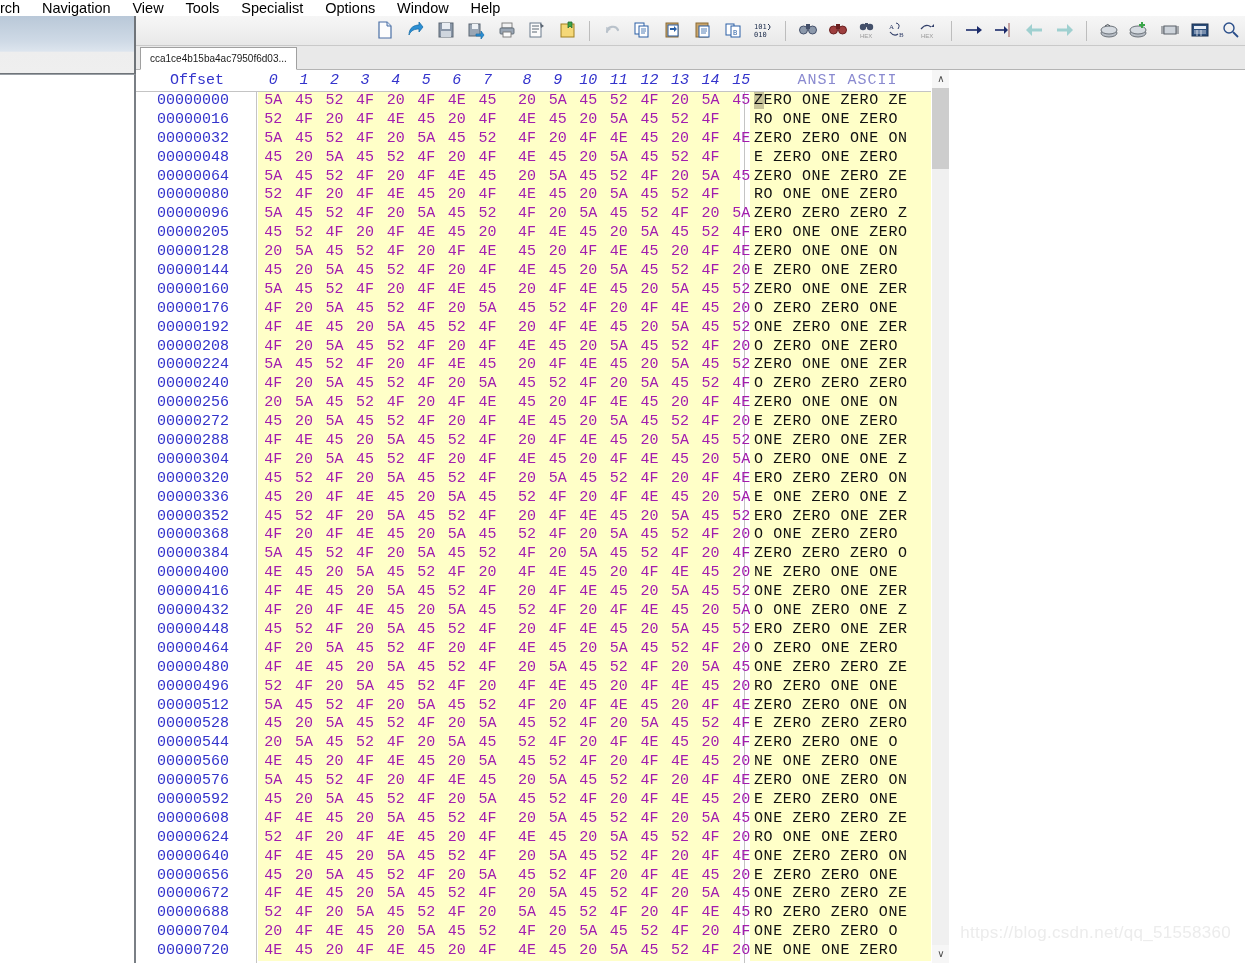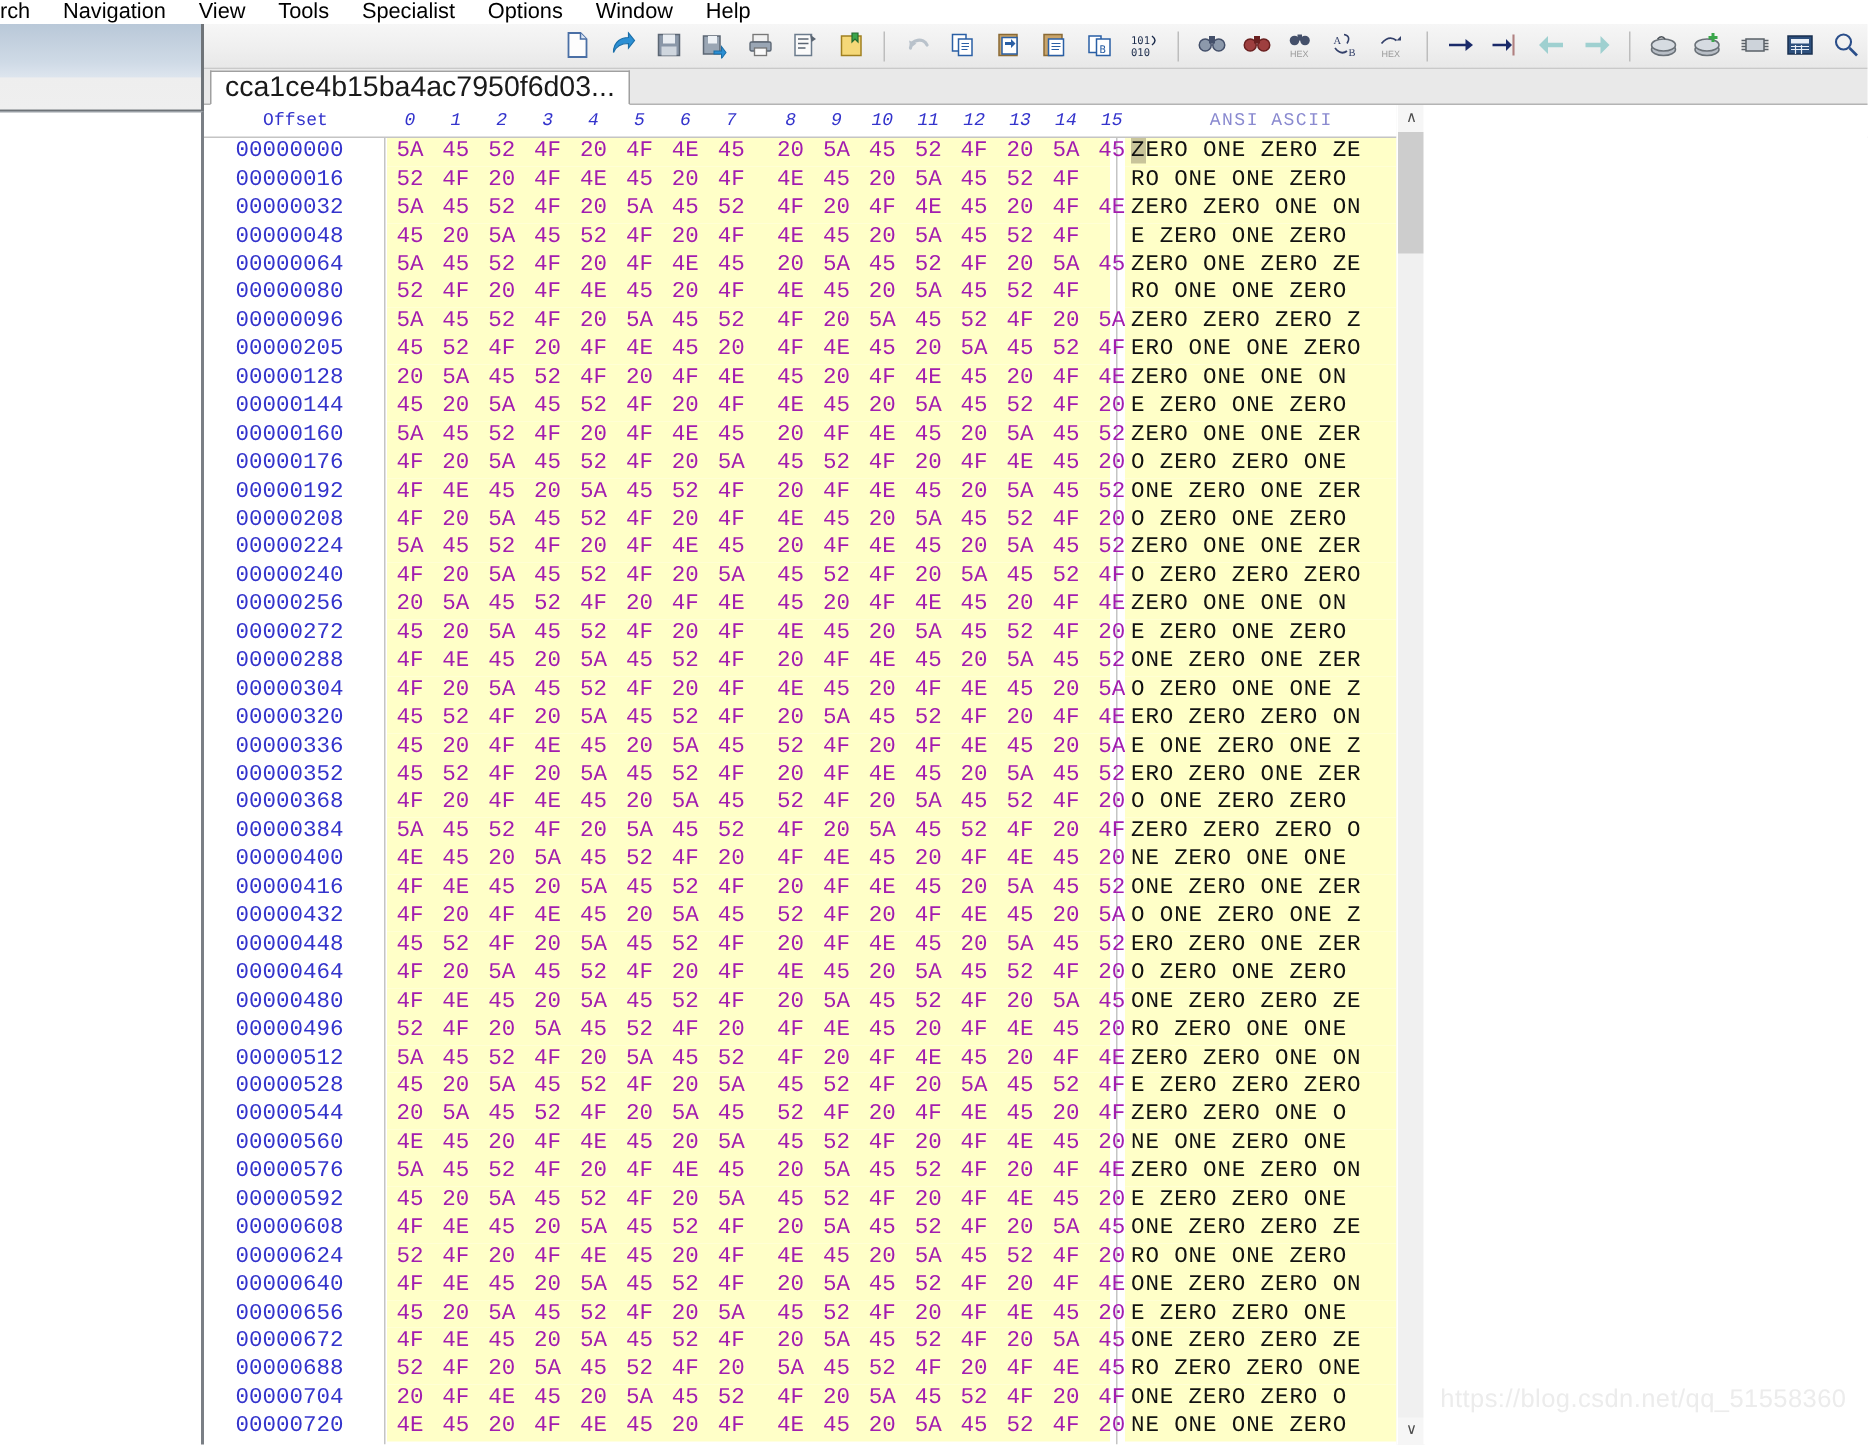--- a/index.html
+++ b/index.html
@@ -70,38 +70,38 @@
     border-bottom:1px solid #b4b4b4;
     box-sizing:border-box;
   }
   #doctab{
     position:absolute;left:4px;top:1px;height:23px;
     background:#ffffff;
     border:1px solid #a0a0a0;
     border-bottom:1px solid #ffffff;
     padding:0 9px;
     line-height:22px;
-    font-size:19px;
+    font-size:10px;
     color:#1a1a1a;
     font-family:"Liberation Sans", sans-serif;
     box-sizing:border-box;
   }
   
   #hexwrap{
     position:absolute;left:136px;top:70px;width:1109px;height:893px;
     background:#ffffff;
     overflow:hidden;
   }
   #colhdr{
     position:absolute;left:0;top:0;width:1109px;height:22px;
     background:#ffffff;
     border-bottom:1px solid #c4c4c4;
     box-sizing:border-box;
     font-family:"Liberation Mono", monospace;
-    font-size:12px;
+    font-size:15px;
     color:#3333cc;
     white-space:nowrap;
   }
   .hdr-offset{
     position:absolute;left:0;top:0;width:122px;height:21px;
     line-height:21px;text-align:center;
     color:#3333cc;
   }
   .hdr-cols{
     position:absolute;left:122px;top:0;height:31px;line-height:21px;font-style:italic;

